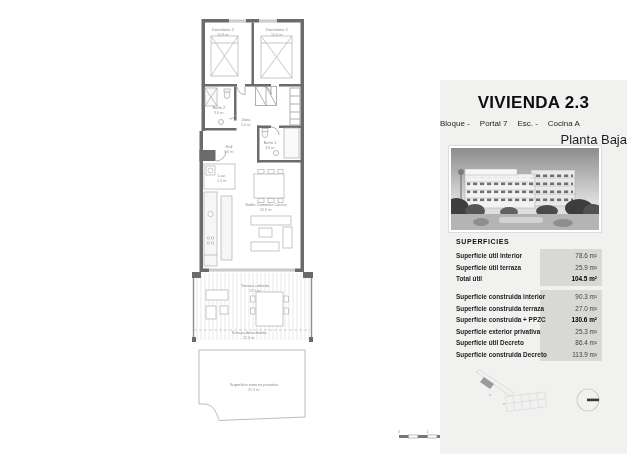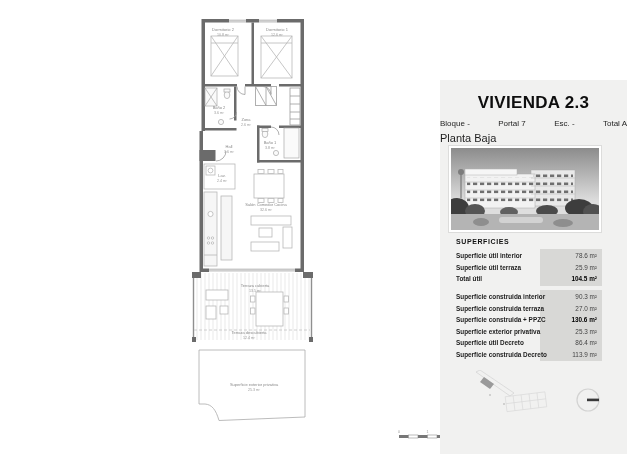--- a/index.html
+++ b/index.html
@@ -3,22 +3,22 @@
 <meta charset="utf-8">
 <style>
   html,body{margin:0;padding:0;background:#fff;}
   .page{position:relative;width:640px;height:454px;background:#ffffff;overflow:hidden;
         font-family:"Liberation Sans",sans-serif;}
   svg text{font-family:"Liberation Sans",sans-serif;}
 
   
   .panel{position:absolute;left:440px;top:80px;width:187px;height:374px;background:#f1f1f0;}
   .panel-title{margin-top:13px;text-align:center;font-size:17px;font-weight:bold;color:#0e0e0e;letter-spacing:.3px;}
-  .subtitle{display:flex;justify-content:space-between;gap:10px;font-size:8px;color:#1e1e1e;margin-top:6px;}
-  .subtitle2{text-align:left;font-size:11px;color:#1e1e1e;margin-top:4px;}
+  .subtitle{display:flex;justify-content:flex-start;gap:10px;font-size:8px;color:#1e1e1e;margin-top:6px;}
+  .subtitle2{text-align:right;font-size:13px;color:#1e1e1e;margin-top:4px;}
   .photo{position:absolute;left:9px;top:66px;width:152px;height:86px;background:#cfcfcf;
          border:2px solid #ffffff;box-sizing:border-box;box-shadow:0 0 0 1px #dcdcdb;}
   .sup-head{position:absolute;top:158px;left:16px;font-size:7px;font-weight:bold;letter-spacing:.6px;color:#111;}
   .group{position:absolute;left:16px;width:146px;}
   .g1{top:170px;} .g2{top:211px;} .g3{top:257px;}
   .valbg{position:absolute;right:0;top:-1px;bottom:-1px;width:62px;background:#d8d8d6;}
   .row{position:relative;display:flex;align-items:center;height:11.5px;}
   .row .lab{flex:1;font-size:6.4px;font-weight:bold;color:#1c1c1c;white-space:nowrap;}
   .row .val{width:62px;text-align:right;padding-right:5px;font-size:6.4px;color:#444;box-sizing:border-box;}
   .row.bold .val{font-weight:bold;color:#000;}
@@ -199,21 +199,21 @@
   </svg>
 
   <div class="panel">
 
     <div class="panel-title">VIVIENDA 2.3</div>
 
     <div class="subtitle">
       <span>Bloque -</span>
       <span>Portal 7</span>
       <span>Esc. -</span>
-      <span>Total A</span>
+      <span>Cocina A</span>
     </div>
     <div class="subtitle2">Planta Baja</div>
 
     <div class="photo">
       <svg viewBox="0 0 148 82" width="148" height="82">
         <defs>
           <linearGradient id="sky" x1="0" y1="0" x2="0" y2="1">
             <stop offset="0" stop-color="#8c8c8c"></stop>
               <stop offset="0.65" stop-color="#dedede"></stop>
           </linearGradient>

